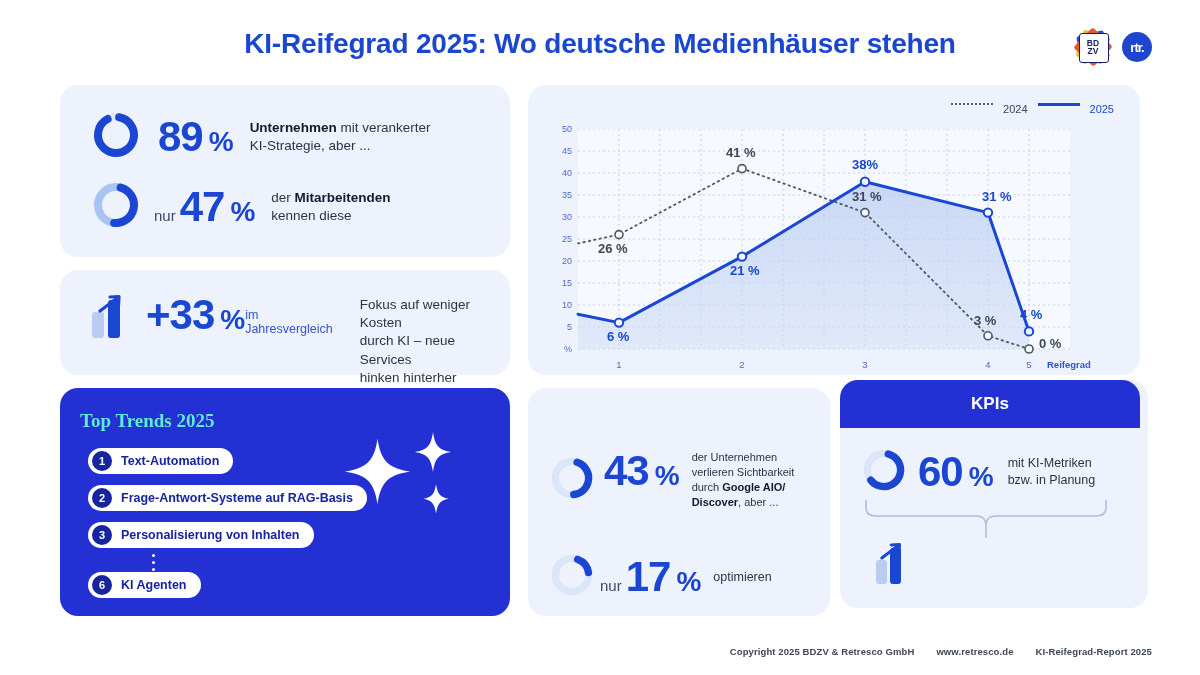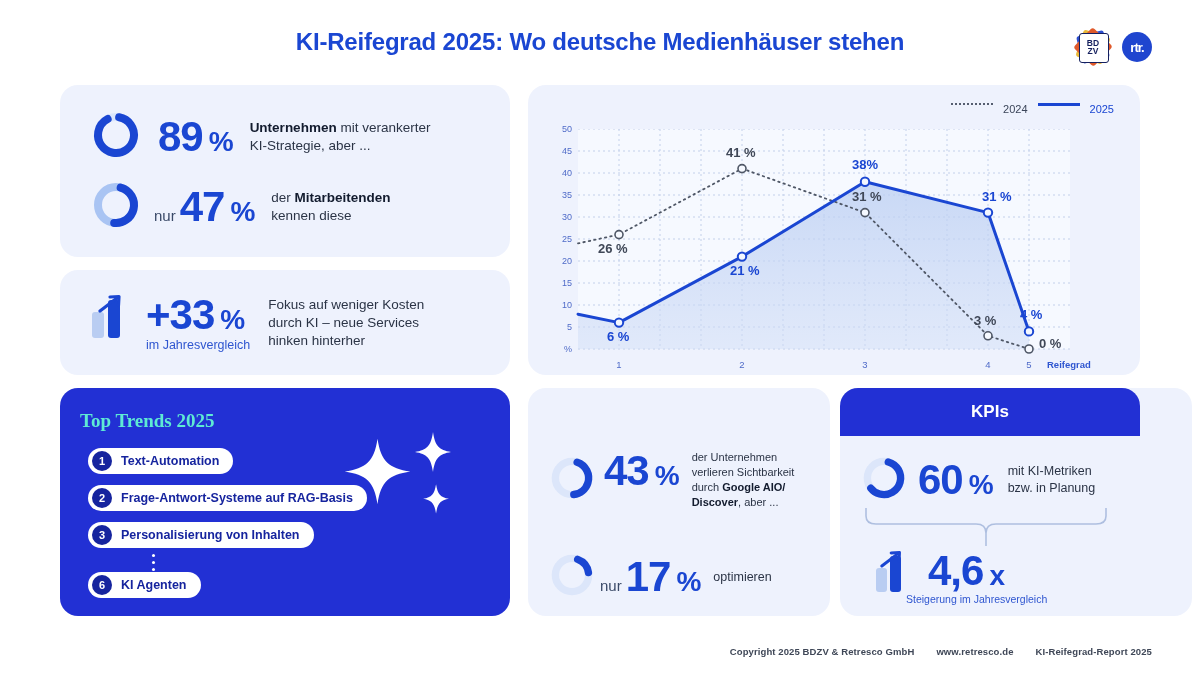--- a/index.html
+++ b/index.html
@@ -9,21 +9,21 @@
     font-family:"Liberation Sans","DejaVu Sans",sans-serif;
     color:#1a3bc4;
     overflow:hidden;
   }
   .page{position:relative;width:1200px;height:675px;}
 
   
   .header{position:absolute;left:0;top:0;width:1200px;height:80px;}
   .title{
     position:absolute;left:0;top:28px;width:1200px;text-align:center;
-    font-size:24px;font-weight:bold;color:#1a46d2;letter-spacing:-0.2px;
+    font-size:28px;font-weight:bold;color:#1a46d2;letter-spacing:-0.2px;
   }
   .logos{position:absolute;right:48px;top:30px;display:flex;gap:12px;align-items:center;}
   .logo-bdzv{width:34px;height:34px;position:relative;}
   .logo-bdzv .sq{position:absolute;left:3px;top:3px;width:28px;height:28px;border-radius:3px;}
   .logo-bdzv .s1{background:#e8b93a;transform:rotate(18deg);}
   .logo-bdzv .s2{background:#2d4fd0;transform:rotate(-14deg);}
   .logo-bdzv .s3{background:#e05a2b;transform:rotate(44deg);}
   .logo-bdzv .s4{background:#ffffff;border:1.5px solid #15205e;transform:rotate(0deg);}
   .logo-bdzv .txt{
     position:absolute;left:0;top:0;width:34px;height:34px;
@@ -151,21 +151,21 @@
   <div class="card" style="left:60px;top:270px;width:450px;height:105px;">
     <div class="stat-row" style="left:30px;top:24px;align-items:flex-start;">
       <div class="growth-ico">
         <div class="bar-l"></div>
           <div class="bar-r"></div>
         <svg class="arw" viewBox="0 0 28 20">
           <path d="M2 17 L19 4" stroke="#1a46d2" stroke-width="3.2" fill="none" stroke-linecap="round"></path>
           <path d="M12 3 L21 2.5 L20.5 11.5" stroke="#1a46d2" stroke-width="3.2" fill="none" stroke-linecap="round" stroke-linejoin="round"></path>
         </svg>
       </div>
-      <div style="margin-left:14px;display:flex;flex-direction:column;align-items:flex-start;">
+      <div style="margin-left:14px;display:flex;flex-direction:row;align-items:flex-end;">
         <div style="display:flex;align-items:flex-end;">
           <span class="big-num">+33</span>
           <span class="pct">%</span>
         </div>
         <div style="font-size:12.5px;color:#2f56d0;margin-top:2px;">im Jahresvergleich</div>
       </div>
       <div class="desc" style="margin-left:18px;margin-top:2px;">
         <span>Fokus auf weniger Kosten</span><br>
         <span>durch KI – neue Services</span><br>
         <span>hinken hinterher</span>
@@ -337,21 +337,21 @@
       </div>
       <div style="display:flex;align-items:flex-end;margin-left:4px;">
         <span class="nur">nur</span>
         <span class="big-num">17</span>
         <span class="pct">%</span>
       </div>
       <div class="desc" style="margin-left:12px;font-size:12.5px;">optimieren</div>
     </div>
   </div>
 
-  <div class="card" style="left:840px;top:388px;width:352px;height:228px;">
+  <div class="card" style="left:840px;top:380px;width:308px;height:228px;">
     <div class="card-hdr" style="left:0;top:0;width:300px;height:48px;">KPIs</div>
 
     <div class="stat-row" style="left:20px;top:66px;">
       <div class="donut">
         <svg width="48" height="48" viewBox="0 0 52 52">
           <circle cx="26" cy="26" r="18" fill="none" stroke="#dce6fa" stroke-width="8"></circle>
           <circle cx="26" cy="26" r="18" fill="none" stroke="#1a46d2" stroke-width="8" stroke-linecap="round" stroke-dasharray="67.9 113.1" transform="rotate(-75 26 26)"></circle>
         </svg>
       </div>
       <div style="display:flex;align-items:flex-end;margin-left:10px;">
@@ -371,27 +371,20 @@
 
     <div class="stat-row" style="left:34px;top:162px;align-items:flex-start;">
       <div class="growth-ico" style="width:38px;height:42px;">
         <div class="bar-l" style="width:11px;height:24px;"></div>
         <div class="bar-r" style="left:16px;width:11px;height:36px;"></div>
         <svg class="arw" style="left:6px;width:26px;height:19px;" viewBox="0 0 28 20">
           <path d="M2 17 L19 4" stroke="#1a46d2" stroke-width="3.2" fill="none" stroke-linecap="round"></path>
           <path d="M12 3 L21 2.5 L20.5 11.5" stroke="#1a46d2" stroke-width="3.2" fill="none" stroke-linecap="round" stroke-linejoin="round"></path>
         </svg>
       </div>
-      <div style="margin-left:16px;display:flex;flex-direction:column;align-items:flex-start;">
-        <div style="display:flex;align-items:flex-end;">
-          <span class="big-num">4,6</span>
-          <span class="pct">x</span>
-        </div>
-        <div style="font-size:10.5px;color:#2f56d0;margin-top:1px;margin-left:-22px;">Steigerung im Jahresvergleich</div>
-      </div>
     </div>
   </div>
 
   <div class="footer">
     <span>Copyright 2025 BDZV &amp; Retresco GmbH</span>
     <span>www.retresco.de</span>
     <span>KI-Reifegrad-Report 2025</span>
   </div>
 
 </div>

